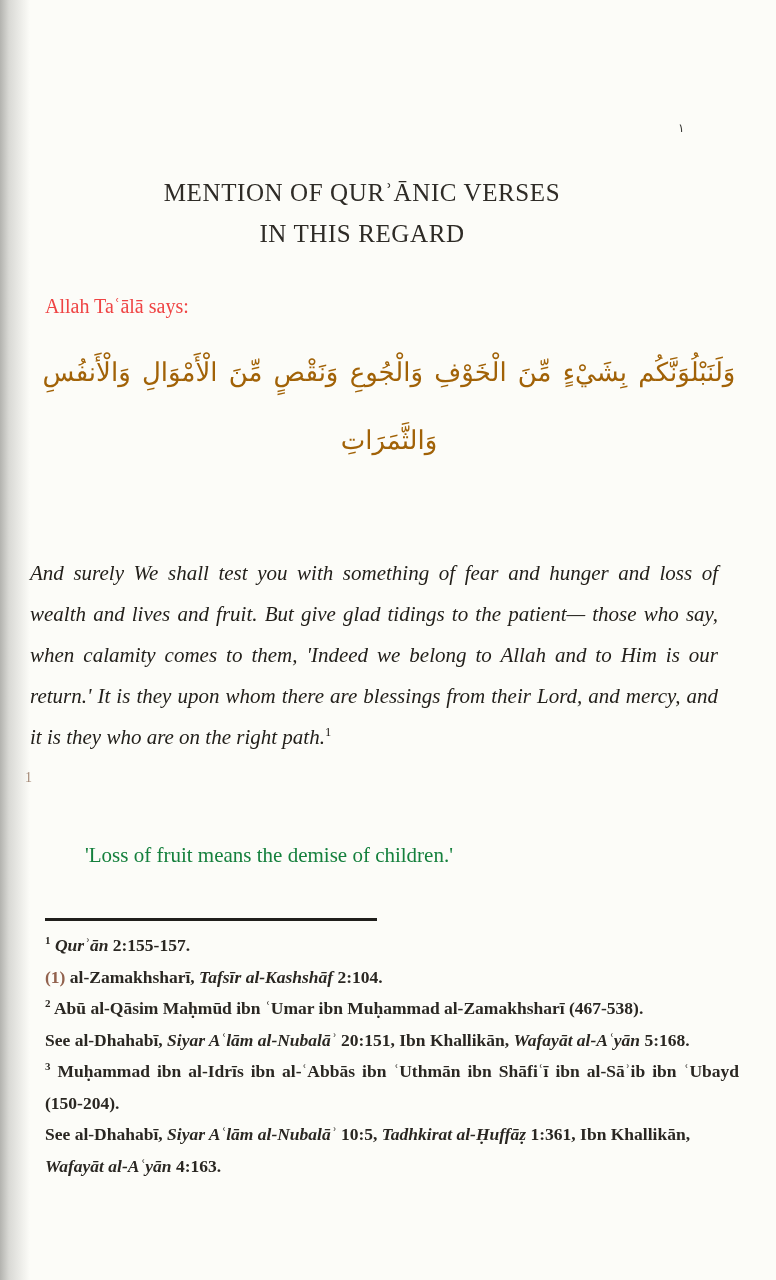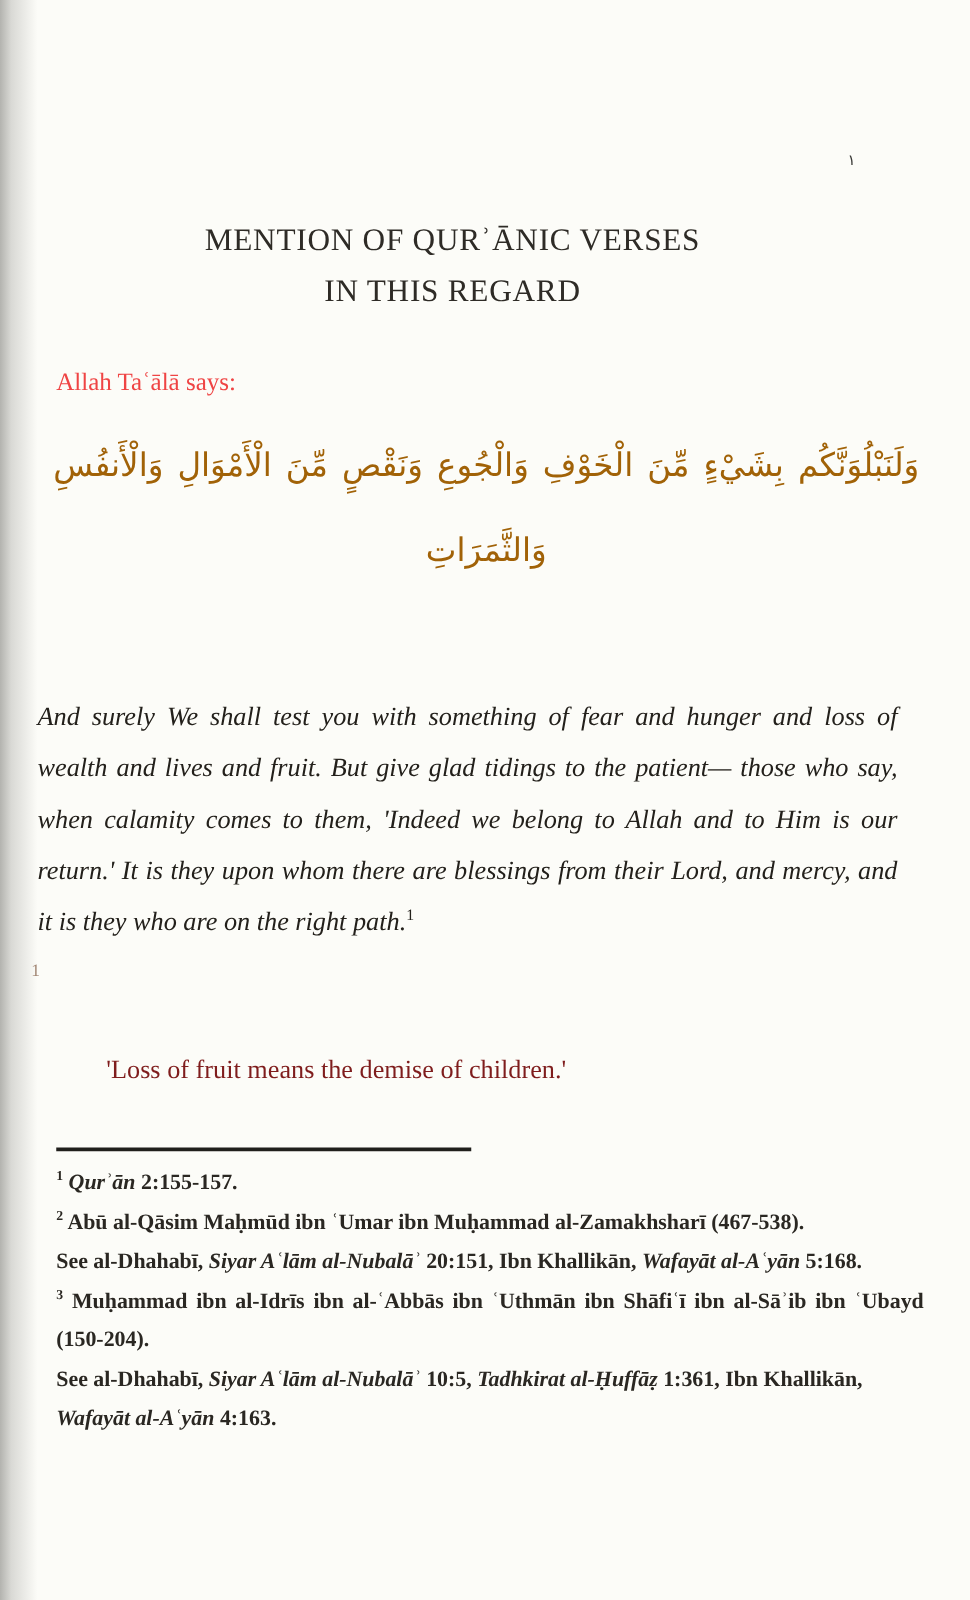--- a/index.html
+++ b/index.html
@@ -93,21 +93,21 @@
     text-align: justify;
     padding-left: 22px;
     text-indent: -22px;
     color: #26231e;
   }
   .quote {
     position: absolute;
     left: 85px; top: 843px;
     margin: 0;
     font-size: 21px;
-    color: #7f1d1d;
+    color: #15803d;
   }
   .footnote-rule {
     position: absolute;
     left: 45px; top: 918px;
     width: 332px; height: 3px;
     background: #201f1c;
   }
   .footnotes {
     position: absolute;
     left: 45px; top: 930px;
@@ -153,19 +153,20 @@
 
   <div class="margin-marker">1</div>
 
 
   <p class="quote">'Loss of fruit means the demise of children.'</p>
 
   <div class="footnote-rule"></div>
 
   <div class="footnotes">
     <p class="footnote"><sup>1</sup><span> </span><em>Qurʾān</em><span> 2:155-157.</span></p>
+    <p class="footnote"><span class="seg-marker">(1)</span><span> al-Zamakhsharī, </span><em>Tafsīr al-Kashshāf</em><span> 2:104.</span></p>
     <p class="footnote"><sup>2</sup><span> Abū al-Qāsim Maḥmūd ibn ʿUmar ibn Muḥammad al-Zamakhsharī (467-538).</span></p>
     <p class="footnote"><span>See al-Dhahabī, </span><em>Siyar Aʿlām al-Nubalāʾ</em><span> 20:151, Ibn Khallikān, </span><em>Wafayāt al-Aʿyān</em><span> 5:168.</span></p>
     <p class="footnote footnote-justify"><sup>3</sup><span> Muḥammad ibn al-Idrīs ibn al-ʿAbbās ibn ʿUthmān ibn Shāfiʿī ibn al-Sāʾib ibn ʿUbayd (150-204).</span></p>
     <p class="footnote"><span>See al-Dhahabī, </span><em>Siyar Aʿlām al-Nubalāʾ</em><span> 10:5, </span><em>Tadhkirat al-Ḥuffāẓ</em><span> 1:361, Ibn Khallikān, </span><em>Wafayāt al-Aʿyān</em><span> 4:163.</span></p>
   </div>
 
 </div>
 
 </body></html>

